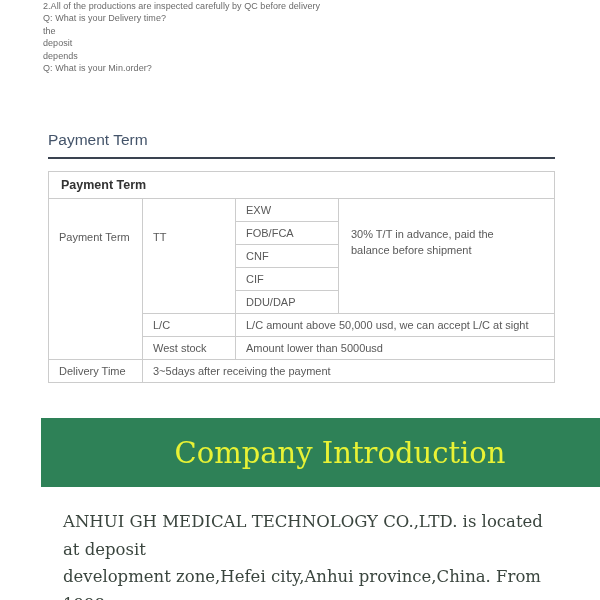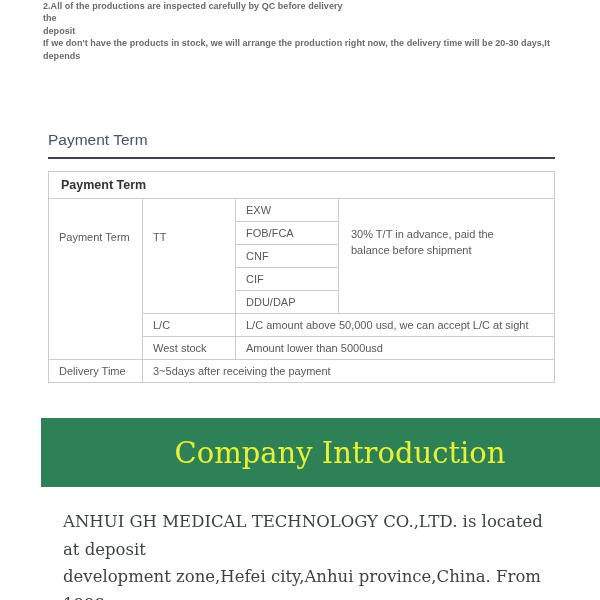--- a/index.html
+++ b/index.html
@@ -13,21 +13,20 @@
 
   
   .faq {
     position: absolute;
     left: 43px; top: 0px;
     width: 520px;
     font-size: 9px;
     line-height: 12.4px;
     color: #6a6a6a;
     letter-spacing: 0.05px;
-    font-weight: bold;
   }
 
   
   .section-head {
     position: absolute;
     left: 48px; top: 131px;
     width: 507px;
   }
   .section-head .title {
     font-size: 15.5px;
@@ -98,24 +97,25 @@
     font-size: 16.5px;
     line-height: 27.5px;
     color: #3a453e;
   }
 </style>
 </head>
 <body>
 
 <div class="faq">
   <div>2.All of the productions are inspected carefully by QC before delivery</div>
+  <div>Q: What is your Delivery time?</div>
   <div>the</div>
   <div>deposit</div>
-  <div>If we don't have the products in stock, we will arrange the production right now, the delivery time will be 20-30 days,It</div>
   <div>depends</div>
+  <div>Q: What is your Min.order?</div>
 </div>
 
 <div class="section-head">
   <div class="title">Payment Term</div>
   <div class="rule"></div>
 </div>
 
 <table class="pay">
   <colgroup>
     <col style="width:94px">

